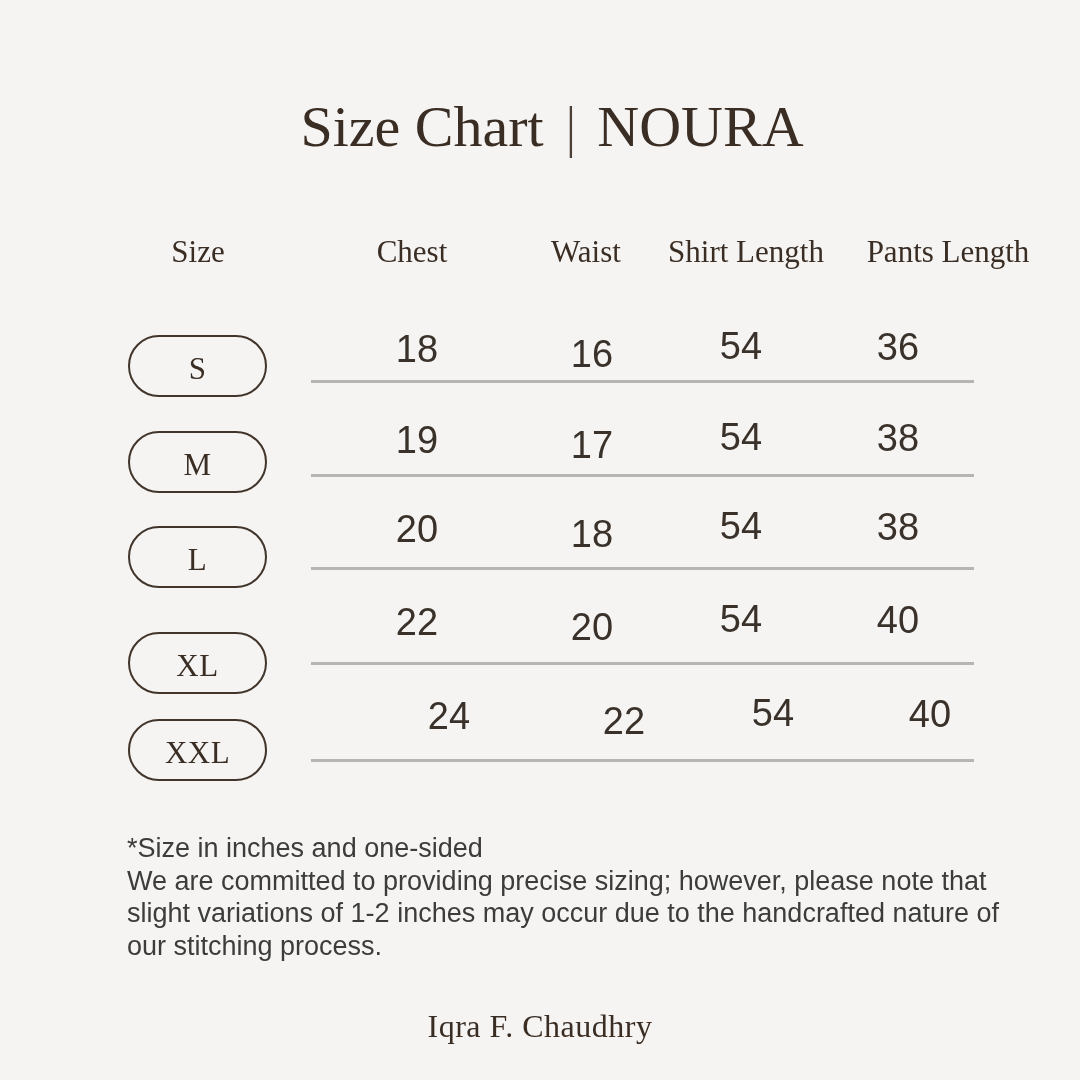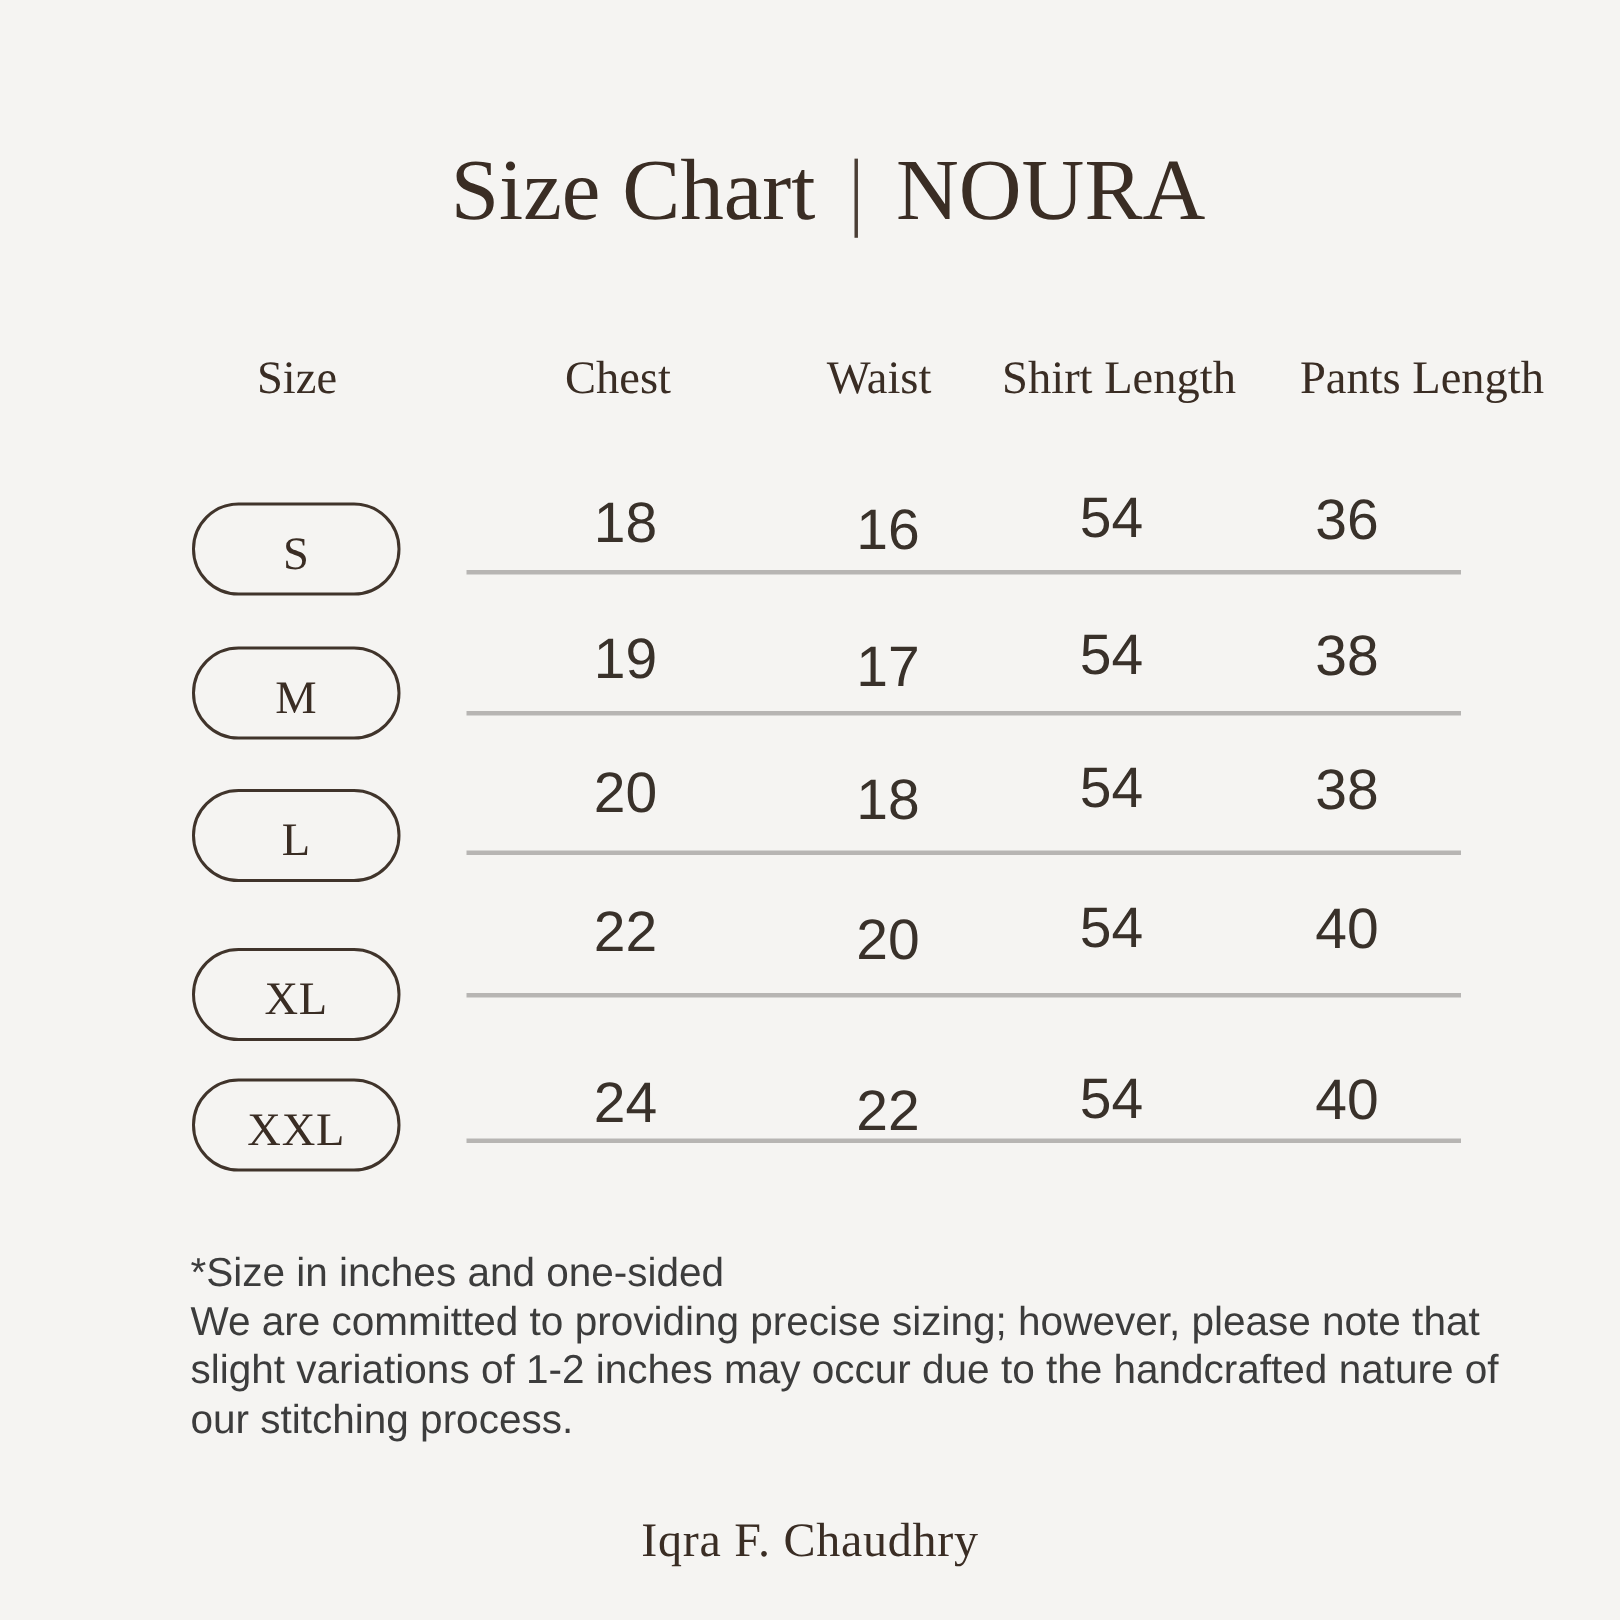--- a/index.html
+++ b/index.html
@@ -83,21 +83,21 @@
     font-family: "Liberation Sans", sans-serif;
     font-size: 38px;
     line-height: 38px;
     color: #39312a;
     white-space: nowrap;
   }
   .r0 { top: 330px; }
   .r1 { top: 421px; text-align: center; }
   .r2 { top: 510px; }
   .r3 { top: 603px; }
-  .r4 { top: 717px; }
+  .r4 { top: 697px; margin-left: 32px; }
   .c-chest { left: 417px; }
   .c-waist { left: 592px; margin-top: 5px; }
   .c-shirt { left: 741px; margin-top: -3px; }
   .c-pants { left: 898px; margin-top: -2px; }
 
   
   .row-line {
     position: absolute;
     left: 311px;
     width: 663px;

